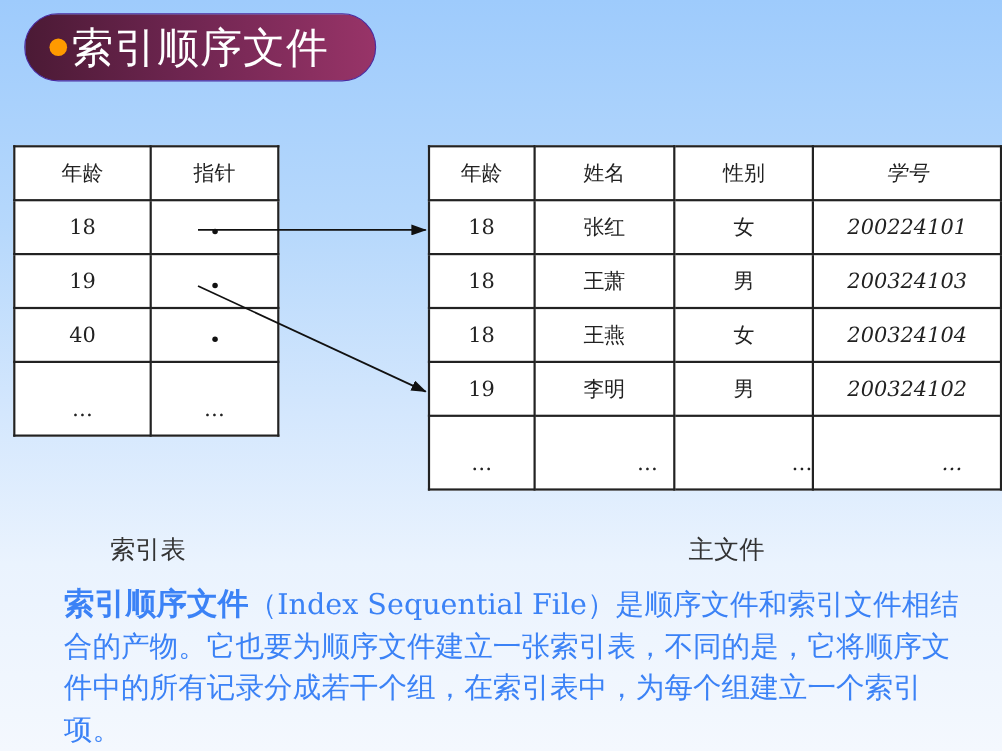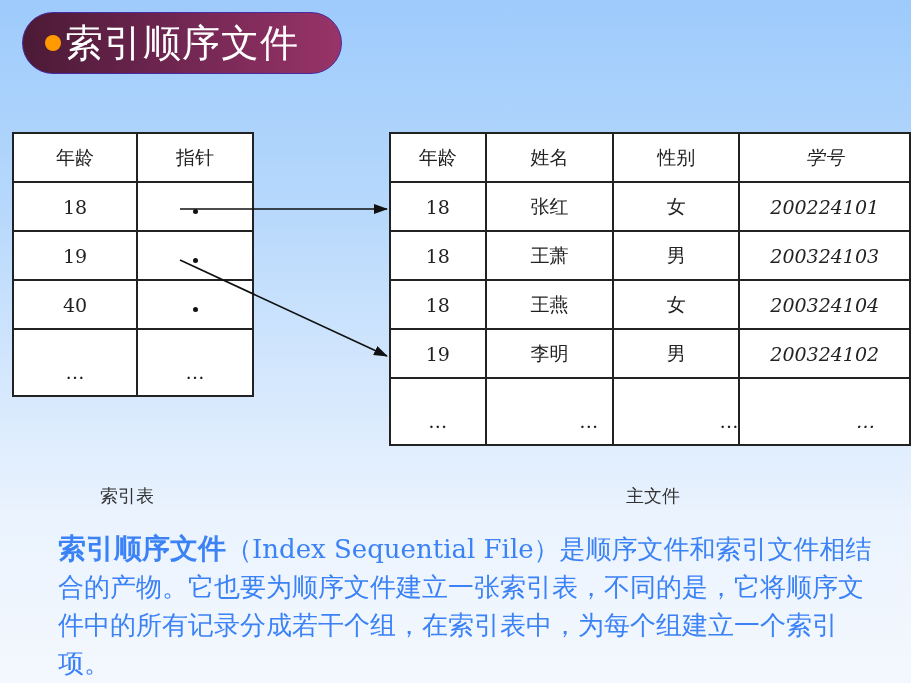--- a/index.html
+++ b/index.html
@@ -35,21 +35,21 @@
   #index-table td.c0 { width: 124px; }
   #index-table td.c1 { width: 116px; }
   #main-table { left: 389px; top: 132px; }
   #main-table td.c0 { width: 102px; }
   #main-table td.c1 { width: 136px; }
   #main-table td.c2 { width: 136px; }
   #main-table td.c3 { width: 176px; font-style: italic; }
   .ptr-dot { display: inline-block; width: 5px; height: 5px; border-radius: 50%; background: #111; }
   .arrows { position: absolute; left: 0; top: 0; pointer-events: none; }
   .caption {
-    position: absolute; font-family: "DejaVu Sans", sans-serif; font-size: 18px; color: #333;
+    position: absolute; font-family: "DejaVu Sans", sans-serif; font-size: 23px; color: #333;
   }
   #cap-index { left: 100px; top: 484px; }
   #cap-main { left: 626px; top: 484px; }
   .para {
     position: absolute; left: 58px; top: 530px; width: 820px;
     font-family: "DejaVu Serif", serif; font-size: 26px; line-height: 38px; color: #3b82f6;
   }
   .para .term { font-family: "DejaVu Sans", sans-serif; font-weight: bold; font-size: 28px; }
 </style>
 </head>

